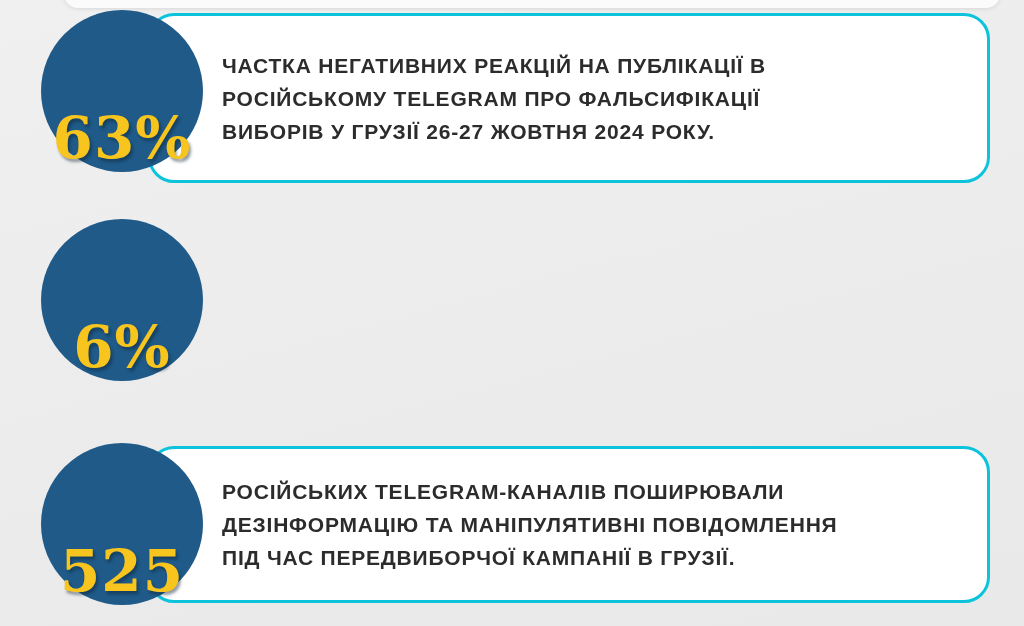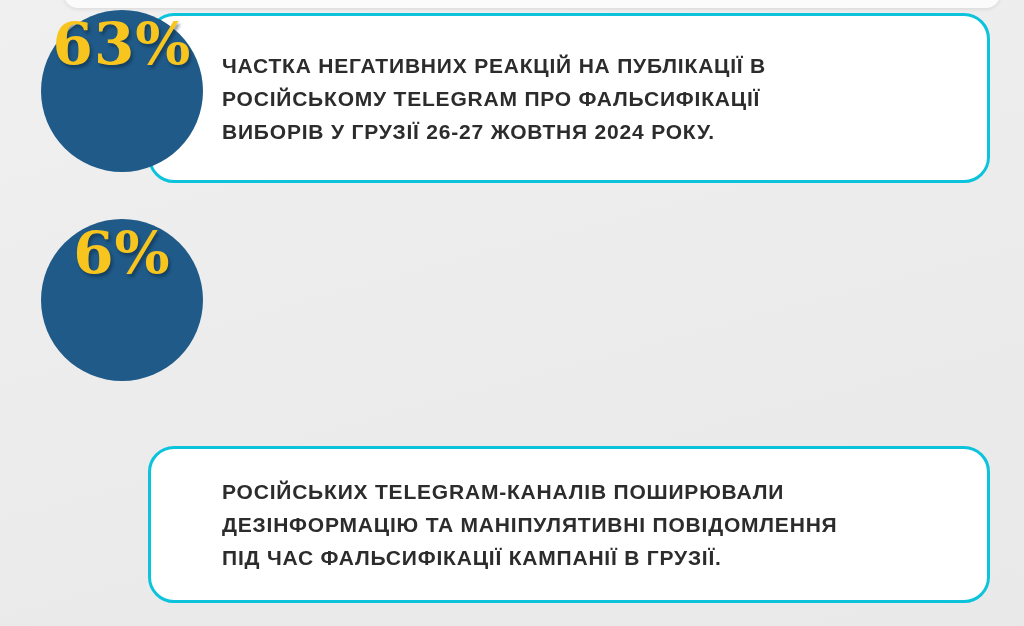--- a/index.html
+++ b/index.html
@@ -64,21 +64,21 @@
   }
   .stat-circle {
     position: absolute;
     left: 0;
     top: -3px;
     width: 162px;
     height: 162px;
     border-radius: 50%;
     background: #1f5a88;
     display: flex;
-    align-items: flex-start;
+    align-items: flex-end;
     justify-content: center;
   }
   .stat-value {
     font-family: "DejaVu Serif", serif;
     font-weight: bold;
     font-size: 58px;
     color: #f8c51e;
     letter-spacing: 1px;
     text-shadow: 2px 3px 3px rgba(10, 30, 50, 0.45);
   }
@@ -104,17 +104,20 @@
   <section class="stat-row row-2">
     <div class="stat-circle">
       <span class="stat-value">6%</span>
     </div>
   </section>
 
   <section class="stat-row row-3">
     <div class="stat-card">
       <p class="stat-text">РОСІЙСЬКИХ TELEGRAM-КАНАЛІВ ПОШИРЮВАЛИ
 ДЕЗІНФОРМАЦІЮ ТА МАНІПУЛЯТИВНІ ПОВІДОМЛЕННЯ
-ПІД ЧАС ФАЛЬСИФІКАЦІЇ КАМПАНІЇ В ГРУЗІЇ.</p>
+ПІД ЧАС ПЕРЕДВИБОРЧОЇ КАМПАНІЇ В ГРУЗІЇ.</p>
+    </div>
+    <div class="stat-circle">
+      <span class="stat-value">525</span>
     </div>
   </section>
 
 </div>
 
 </body></html>

